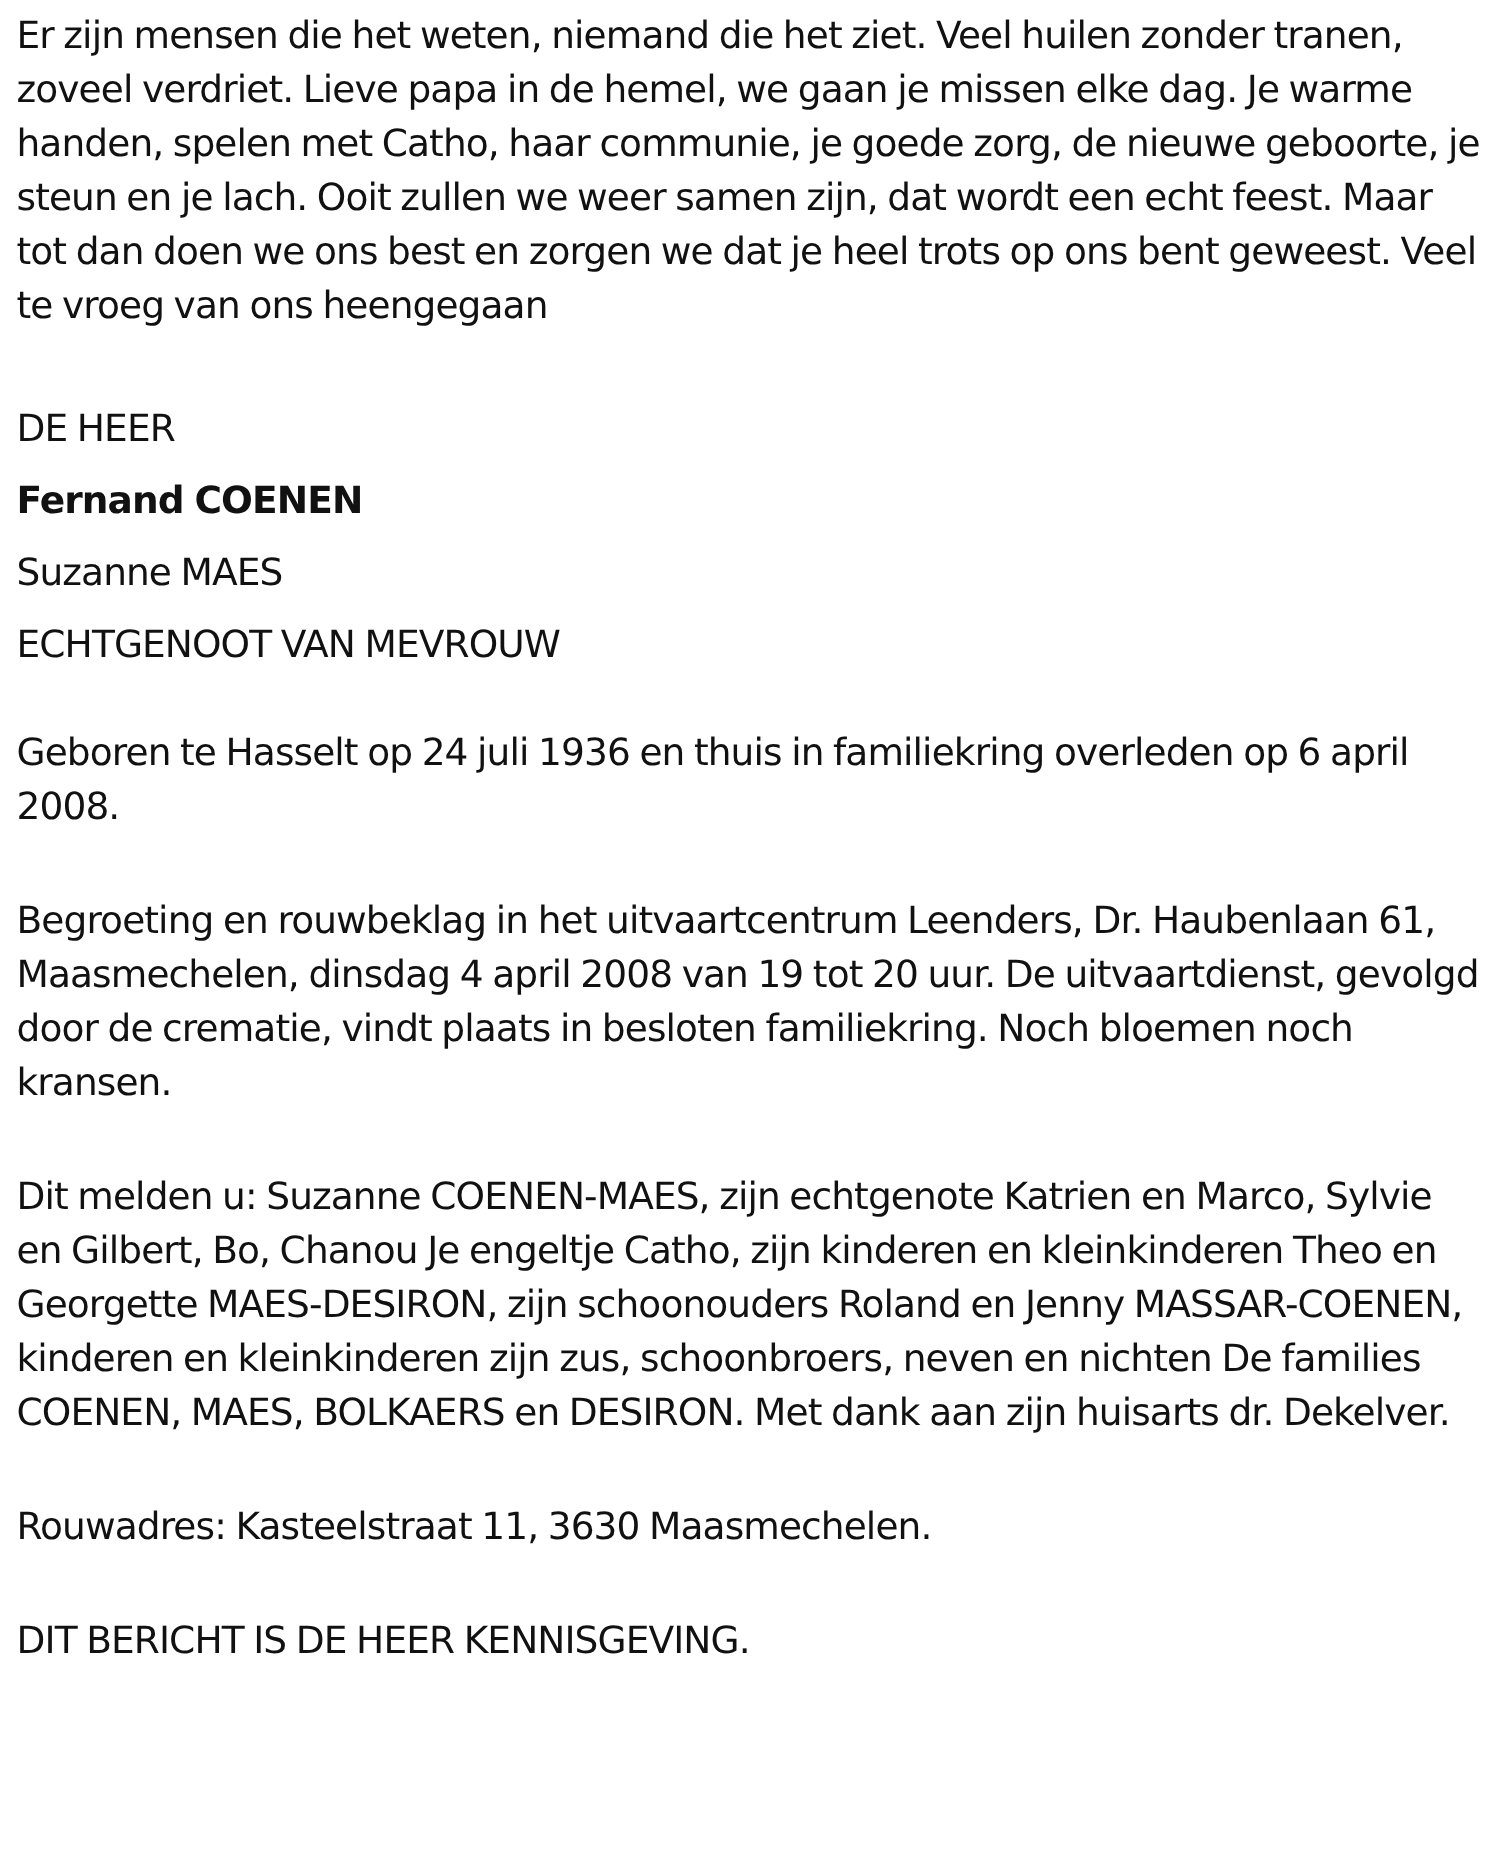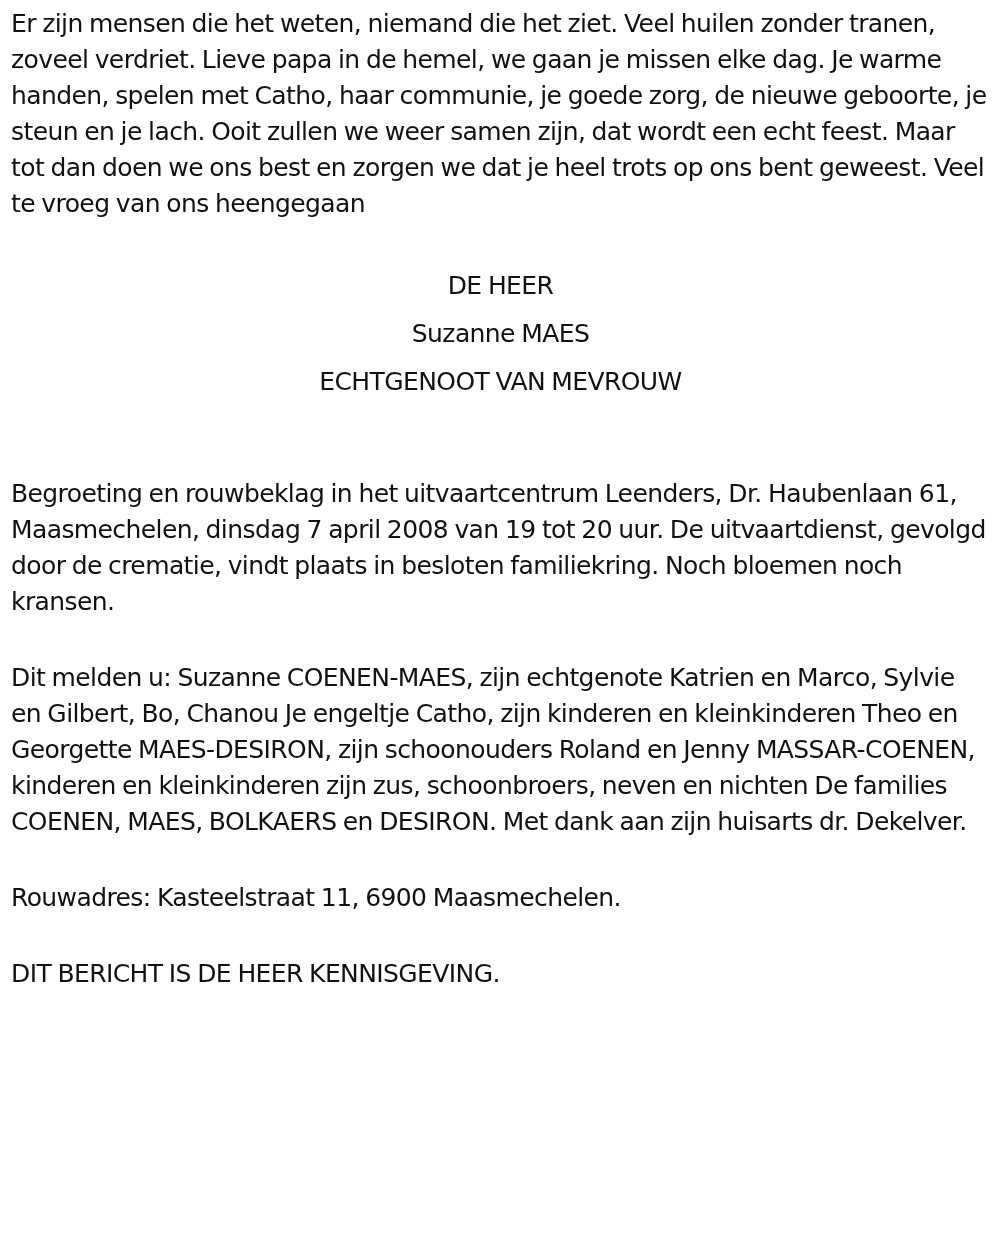--- a/index.html
+++ b/index.html
@@ -23,49 +23,50 @@
     .para {
       margin: 0;
       line-height: 36px;
     }
     .gap {
       height: 40px;
     }
     .title-line {
       margin: 0;
       line-height: 48px;
-      text-align: center;
     }
     .bold {
       font-weight: bold;
     }
   </style>
 </head>
 <body>
 
 <div class="page">
   <p class="para">Er zijn mensen die het weten, niemand die het ziet. Veel huilen zonder tranen, zoveel verdriet. Lieve papa in de hemel, we gaan je missen elke dag. Je warme handen, spelen met Catho, haar communie, je goede zorg, de nieuwe geboorte, je steun en je lach. Ooit zullen we weer samen zijn, dat wordt een echt feest. Maar tot dan doen we ons best en zorgen we dat je heel trots op ons bent geweest. Veel te vroeg van ons heengegaan</p>
 
   <div class="gap"></div>
 
   <p class="title-line">DE HEER</p>
+  <p class="title-line bold">Fernand COENEN</p>
   <p class="title-line">Suzanne MAES</p>
   <p class="title-line">ECHTGENOOT VAN MEVROUW</p>
 
   <div class="gap" style="height:30px"></div>
 
+  <p class="para">Geboren te Hasselt op 24 juli 1936 en thuis in familiekring overleden op 6 april 2008.</p>
 
   <div class="gap"></div>
 
-  <p class="para">Begroeting en rouwbeklag in het uitvaartcentrum Leenders, Dr. Haubenlaan 61, Maasmechelen, dinsdag 7 april 2008 van 19 tot 20 uur. De uitvaartdienst, gevolgd door de crematie, vindt plaats in besloten familiekring. Noch bloemen noch kransen.</p>
+  <p class="para">Begroeting en rouwbeklag in het uitvaartcentrum Leenders, Dr. Haubenlaan 61, Maasmechelen, dinsdag 4 april 2008 van 19 tot 20 uur. De uitvaartdienst, gevolgd door de crematie, vindt plaats in besloten familiekring. Noch bloemen noch kransen.</p>
 
   <div class="gap"></div>
 
   <p class="para">Dit melden u: Suzanne COENEN-MAES, zijn echtgenote Katrien en Marco, Sylvie en Gilbert, Bo, Chanou Je engeltje Catho, zijn kinderen en kleinkinderen Theo en Georgette MAES-DESIRON, zijn schoonouders Roland en Jenny MASSAR-COENEN, kinderen en kleinkinderen zijn zus, schoonbroers, neven en nichten De families COENEN, MAES, BOLKAERS en DESIRON. Met dank aan zijn huisarts dr. Dekelver.</p>
 
   <div class="gap"></div>
 
-  <p class="para">Rouwadres: Kasteelstraat 11, 6900 Maasmechelen.</p>
+  <p class="para">Rouwadres: Kasteelstraat 11, 3630 Maasmechelen.</p>
 
   <div class="gap"></div>
 
   <p class="para">DIT BERICHT IS DE HEER KENNISGEVING.</p>
 </div>
 
 </body></html>

